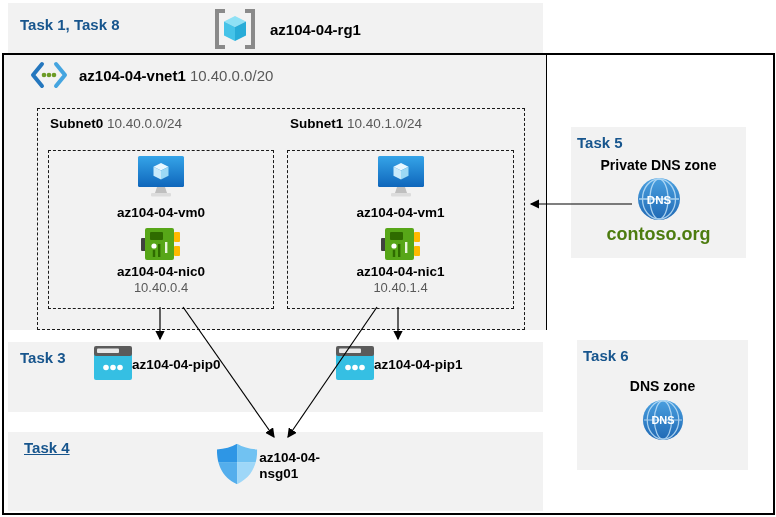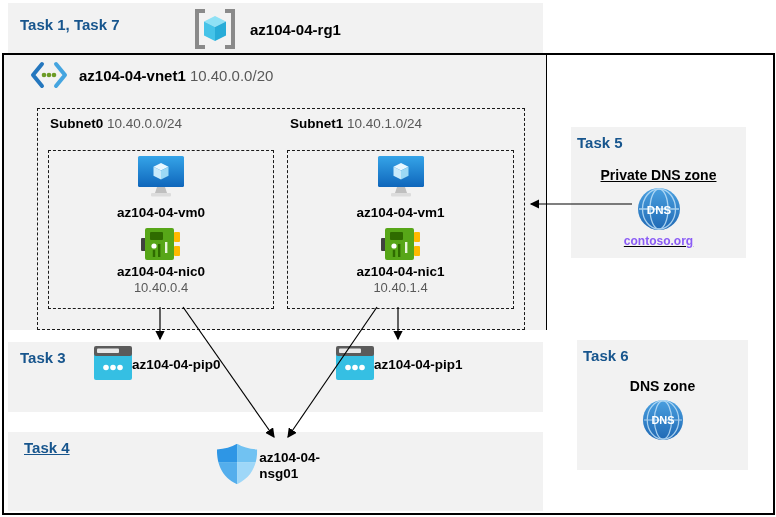--- a/index.html
+++ b/index.html
@@ -7,44 +7,44 @@
     font-family:"Liberation Sans",sans-serif;overflow:hidden;}
   .abs{position:absolute;}
   .gray{background:#F2F2F2;}
   .task-h{color:#17558D;font-weight:bold;font-size:15px;line-height:1.1;}
   .bold-label{font-weight:bold;font-size:13.5px;color:#000;line-height:1.15;}
   .muted{color:#595959;font-weight:normal;}
   .big-rect{left:2px;top:53px;width:769px;height:458px;border:2px solid #000;background:#fff;}
   .vnet-panel{left:4px;top:55px;width:542px;height:275px;background:#F2F2F2;border-right:1px solid #000;}
   .hdr-band{left:8px;top:3px;width:535px;height:50px;}
   .hdr-label{left:12px;top:14px;}
-  .rg-group{left:184px;top:5px;display:flex;align-items:center;gap:12px;}
+  .rg-group{left:204px;top:5px;display:flex;align-items:center;gap:12px;}
   .rg-name{font-weight:bold;font-size:15px;color:#000;}
   .vnet-row{left:30px;top:60px;display:flex;align-items:center;gap:11px;font-size:15px;}
   .outer-dash{left:37px;top:108px;width:486px;height:220px;border:1.5px dashed #1a1a1a;}
   .subnet-label{font-size:13.5px;font-weight:bold;color:#000;}
   .inner-dash{position:absolute;top:150px;width:224px;height:157px;border:1.5px dashed #1a1a1a;
     display:flex;flex-direction:column;align-items:center;}
   .vm-label{margin-top:7px;}
   .nic-label{margin-top:3px;}
   .ip-label{font-size:13px;margin-top:1px;}
   .band3{left:8px;top:342px;width:535px;height:70px;}
   .band4{left:8px;top:432px;width:535px;height:79px;}
   .band-h{left:12px;top:8px;}
   .pip-group{position:absolute;top:4px;width:140px;display:flex;align-items:center;}
   .pip-group .bold-label{margin-top:4px;}
   .nsg-group{left:207px;top:10px;width:140px;display:flex;flex-direction:row;align-items:center;}
   .nsg-group .bold-label{margin-top:3px;}
   .t5-box{left:571px;top:127px;width:175px;height:131px;}
   .t6-box{left:577px;top:340px;width:171px;height:130px;}
   .t-col{display:flex;flex-direction:column;align-items:center;}
-  .t5-col{margin-top:40px;text-decoration:underline;}
+  .t5-col{margin-top:30px;}
   .t6-col{margin-top:38px;}
   .zone-title{font-size:14px;font-weight:bold;color:#000;}
-  .zone-name{font-size:12px;font-weight:bold;color:#8b5cf6;margin-top:3px;}
+  .zone-name{font-size:18px;font-weight:bold;color:#4d7c0f;margin-top:3px;}
   .t-label{left:6px;top:8px;}
   #arrow-overlay{left:0;top:0;pointer-events:none;z-index:6;}
   svg text{font-family:"Liberation Sans",sans-serif;}
   .defs-holder{width:0;height:0;position:absolute;}
 </style>
 </head>
 <body>
 
 <div id="canvas">
 
@@ -62,21 +62,21 @@
         <path d="M23,1 C29,4.5 36,6.5 44,6.8 C44,21 39.5,35.5 23,43 C6.5,35.5 2,21 2,6.8 C10,6.5 17,4.5 23,1 Z"></path>
       </clipPath>
     </defs>
   </svg>
 
   <div class="abs big-rect"></div>
 
   <div class="abs vnet-panel"></div>
 
   <div class="abs gray hdr-band">
-    <div class="abs hdr-label task-h">Task 1, Task 7</div>
+    <div class="abs hdr-label task-h">Task 1, Task 8</div>
     <div class="abs rg-group">
       <svg width="46" height="42" viewBox="0 0 46 42">
         <path d="M13 3 H5 V39 H13" stroke="#8A8A8A" stroke-width="4" fill="none"></path>
         <path d="M33 3 H41 V39 H33" stroke="#8A8A8A" stroke-width="4" fill="none"></path>
         <polygon points="23,8 34,13.5 23,19 12,13.5" fill="#8FE1F5"></polygon>
         <polygon points="12,13.5 23,19 23,33 12,27.5" fill="#45C3E8"></polygon>
         <polygon points="34,13.5 23,19 23,33 34,27.5" fill="#28ACD8"></polygon>
       </svg>
       <span class="rg-name">az104-04-rg1</span>
     </div>

